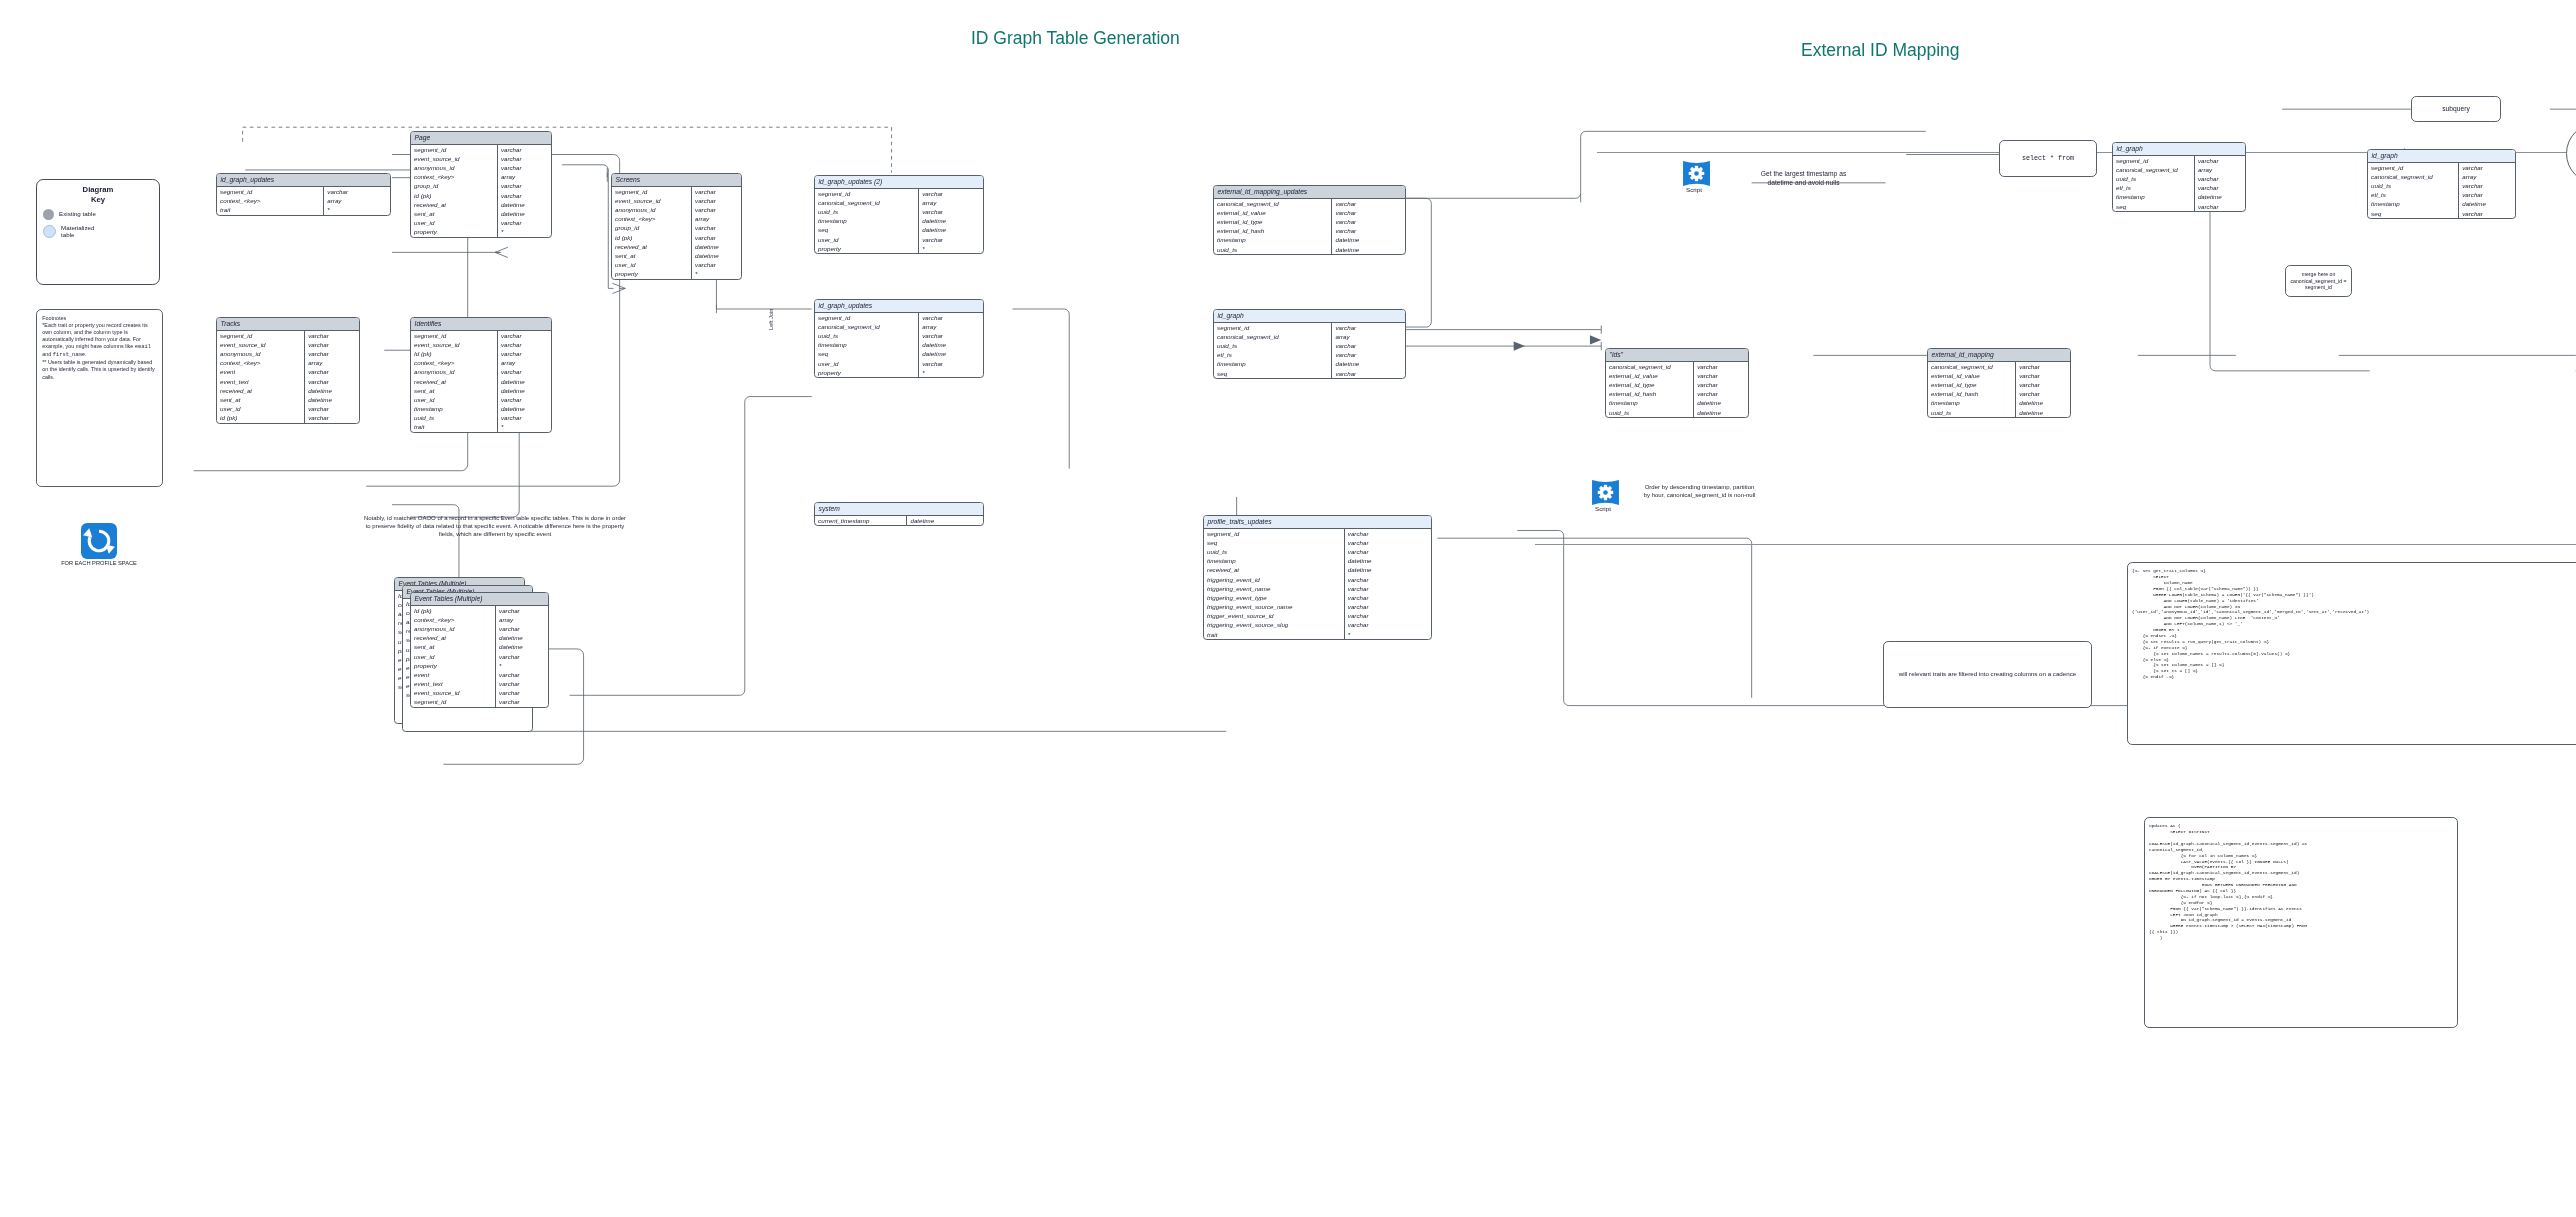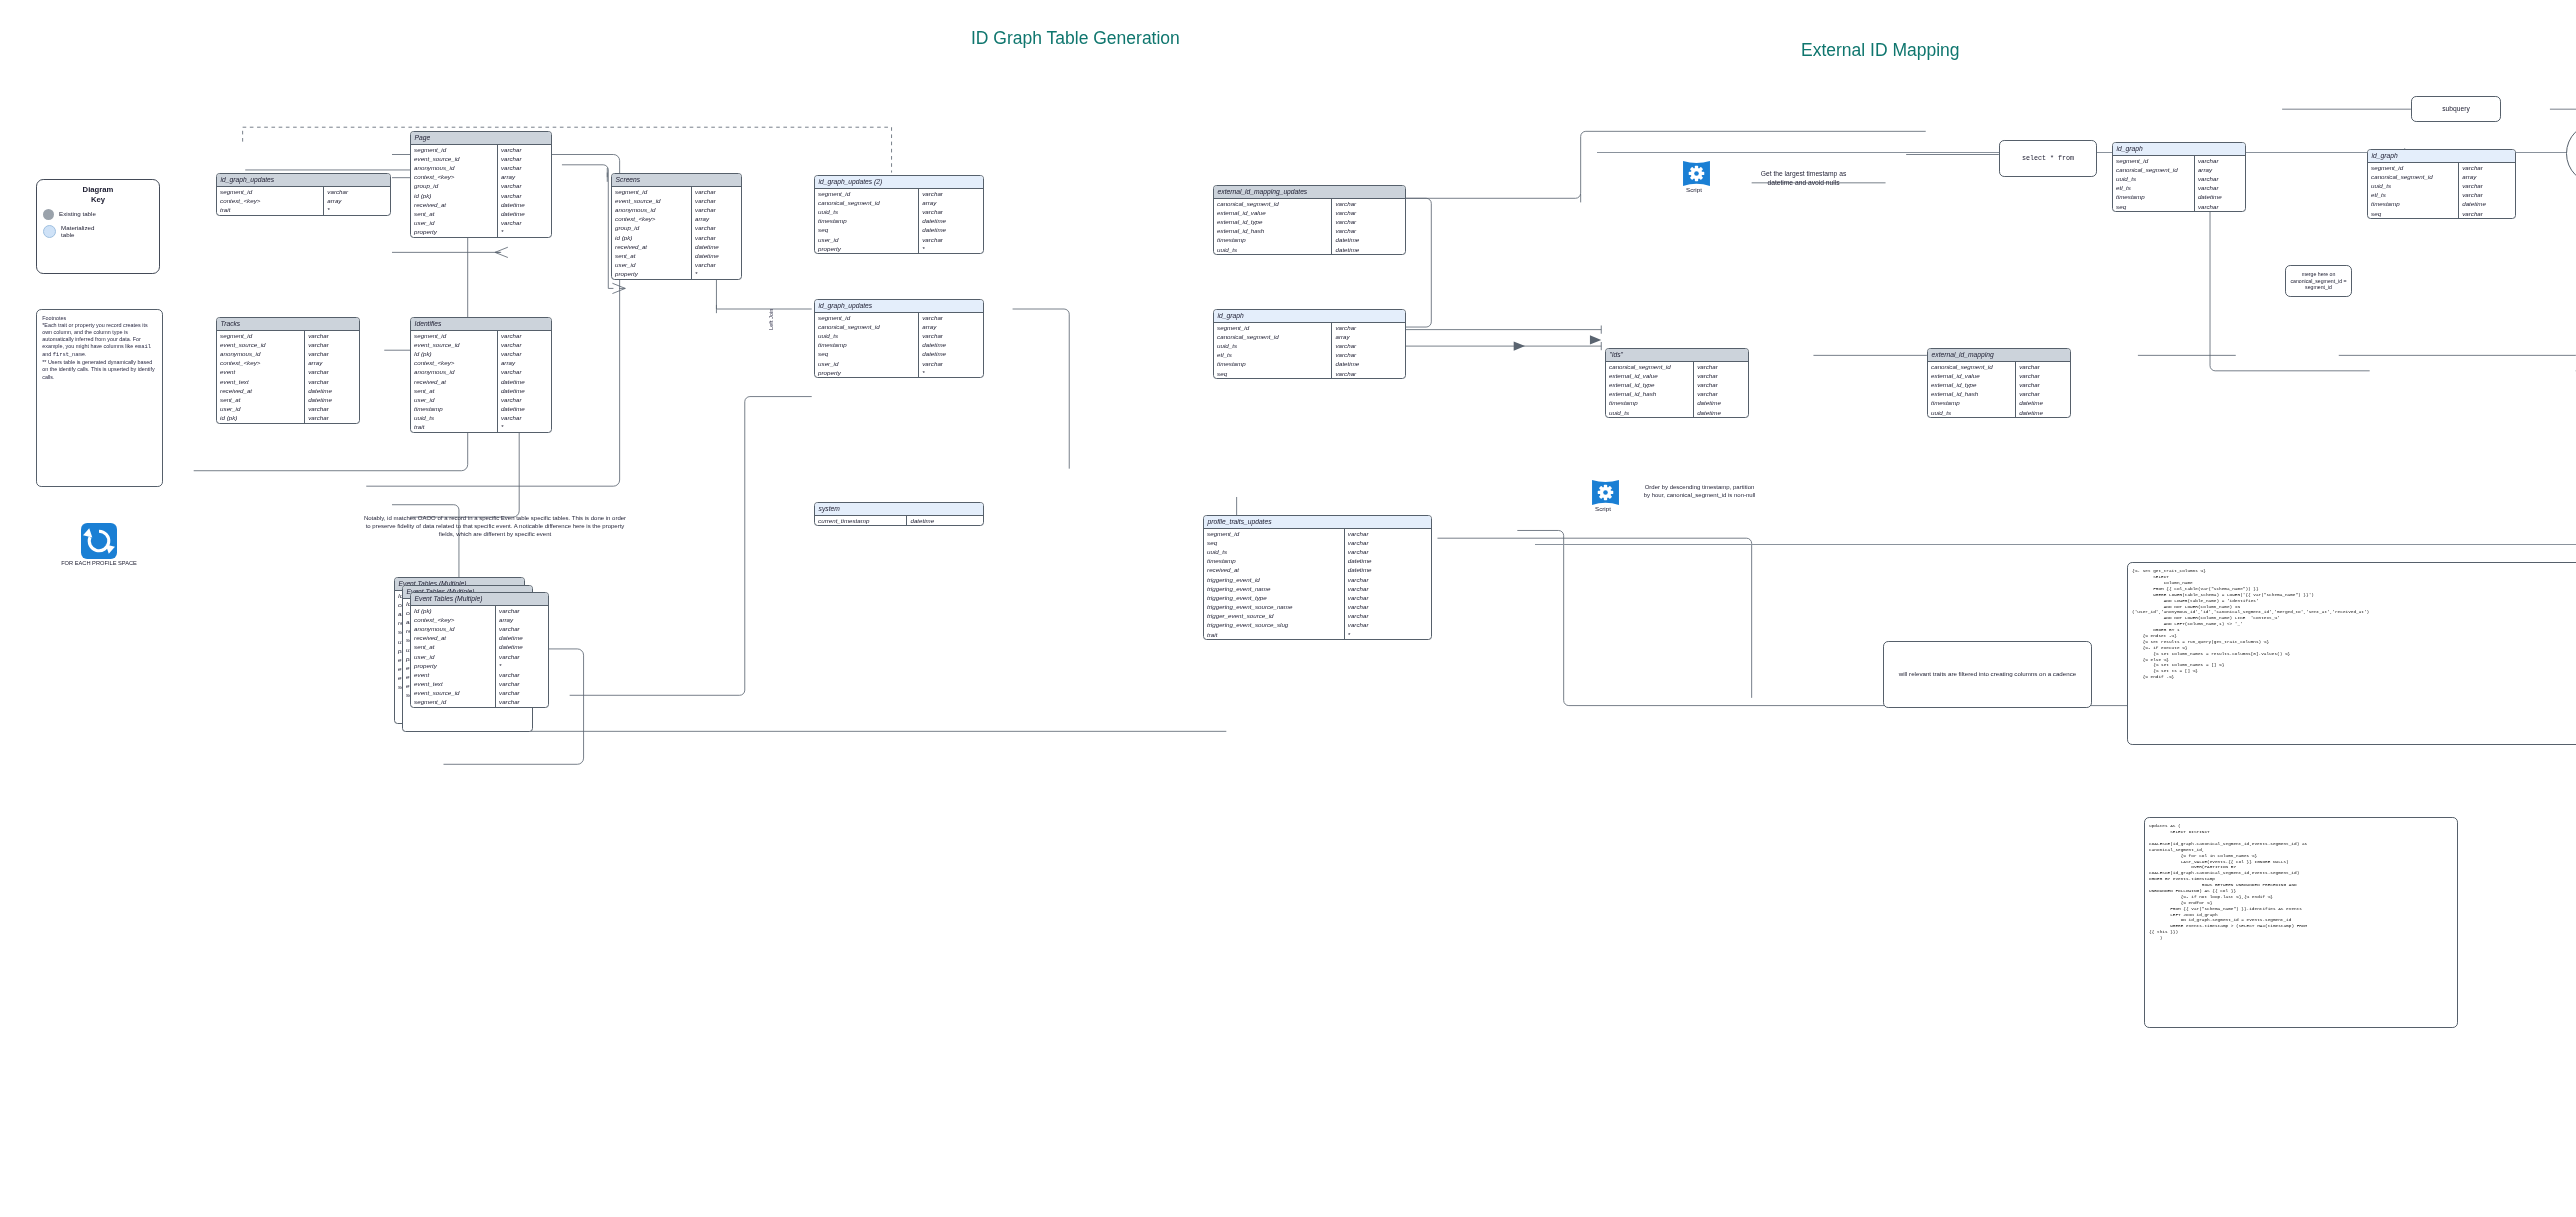--- a/index.html
+++ b/index.html
@@ -152,21 +152,21 @@
       <path d="M2960 672 l -22 -9 v 18 z" fill="#5a6470" stroke="none"></path>
     </g>
   </svg>
 
   <div class="rule" style="left:1597px;top:152px;width:1759px;"></div>
   <div class="rule" style="left:1535px;top:544px;width:1821px;"></div>
 
   <div class="section-title" style="left:971px;top:28px;">ID Graph Table Generation</div>
   <div class="section-title" style="left:1801px;top:40px;">External ID Mapping</div>
 
-  <div class="legend" style="left:36px;top:179px;width:124px;height:95px;">
+  <div class="legend" style="left:36px;top:179px;width:124px;height:106px;">
     <div class="t">Diagram</div>
     <div class="t">Key</div>
     <div class="row">
       <div class="dot" style="background:#9aa2ab;"></div>
       <div class="lbl">Existing table</div>
     </div>
     <div class="row">
       <div class="dot" style="background:#cfe2f7;border:0.5px solid #9fc0e0;"></div>
       <div class="lbl" style="max-width:46px;">Materialized table</div>
     </div>

